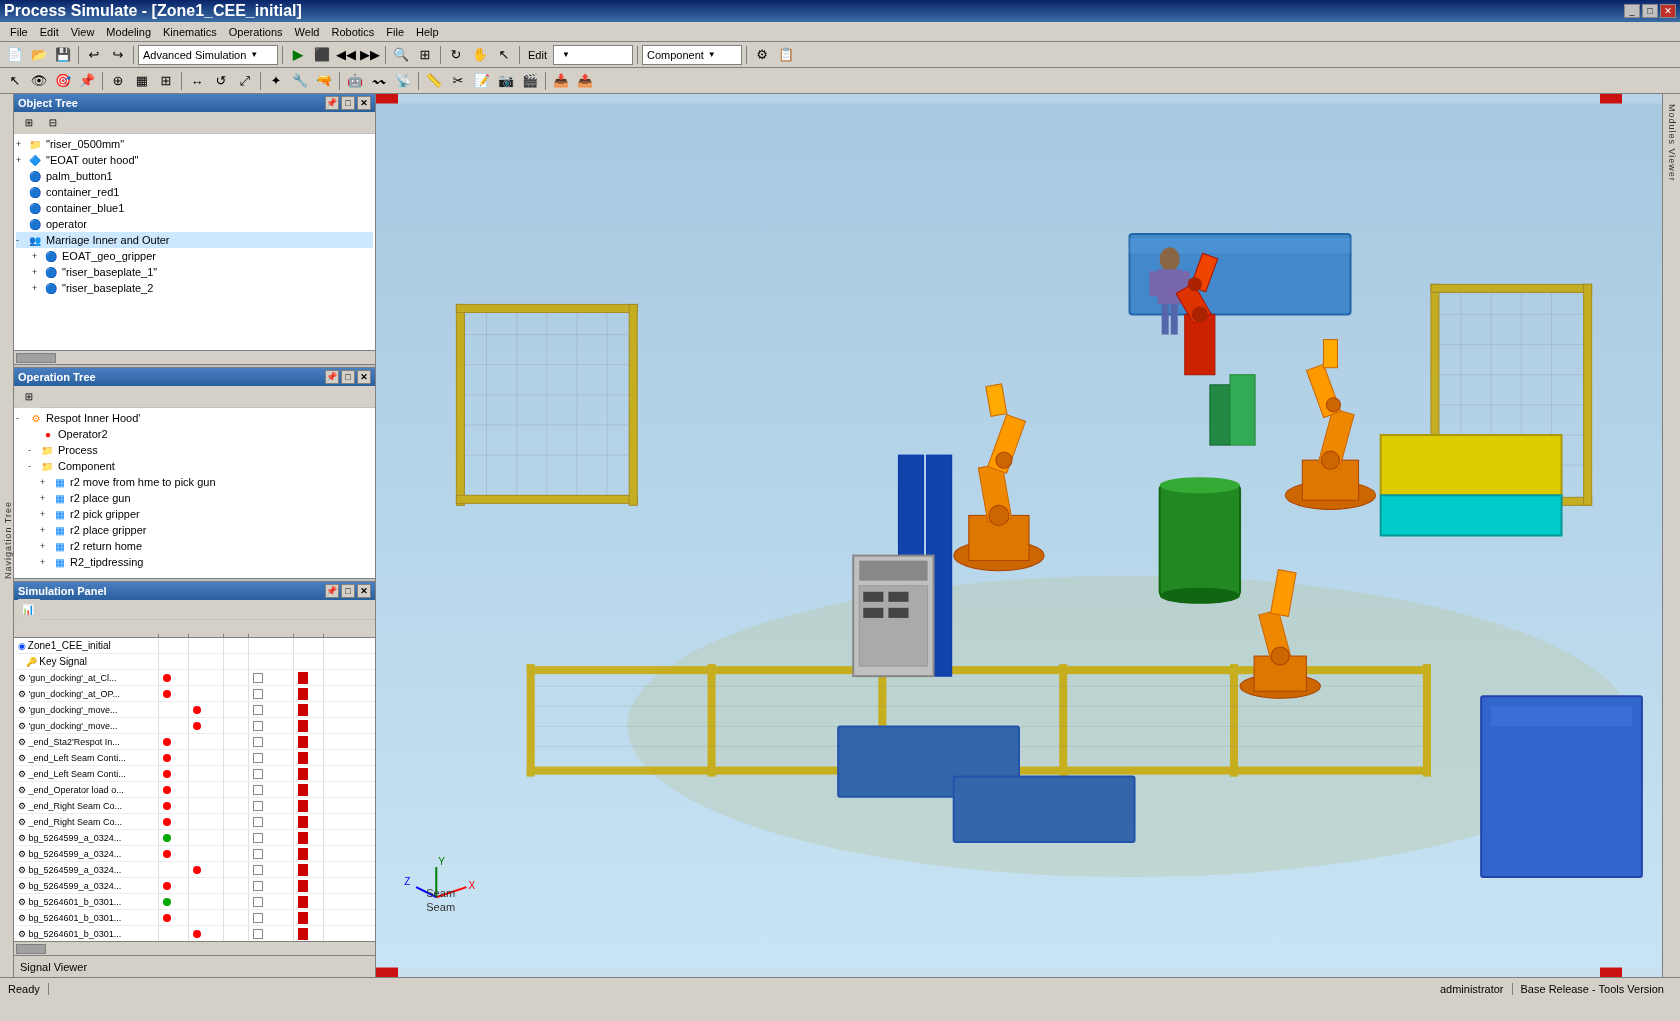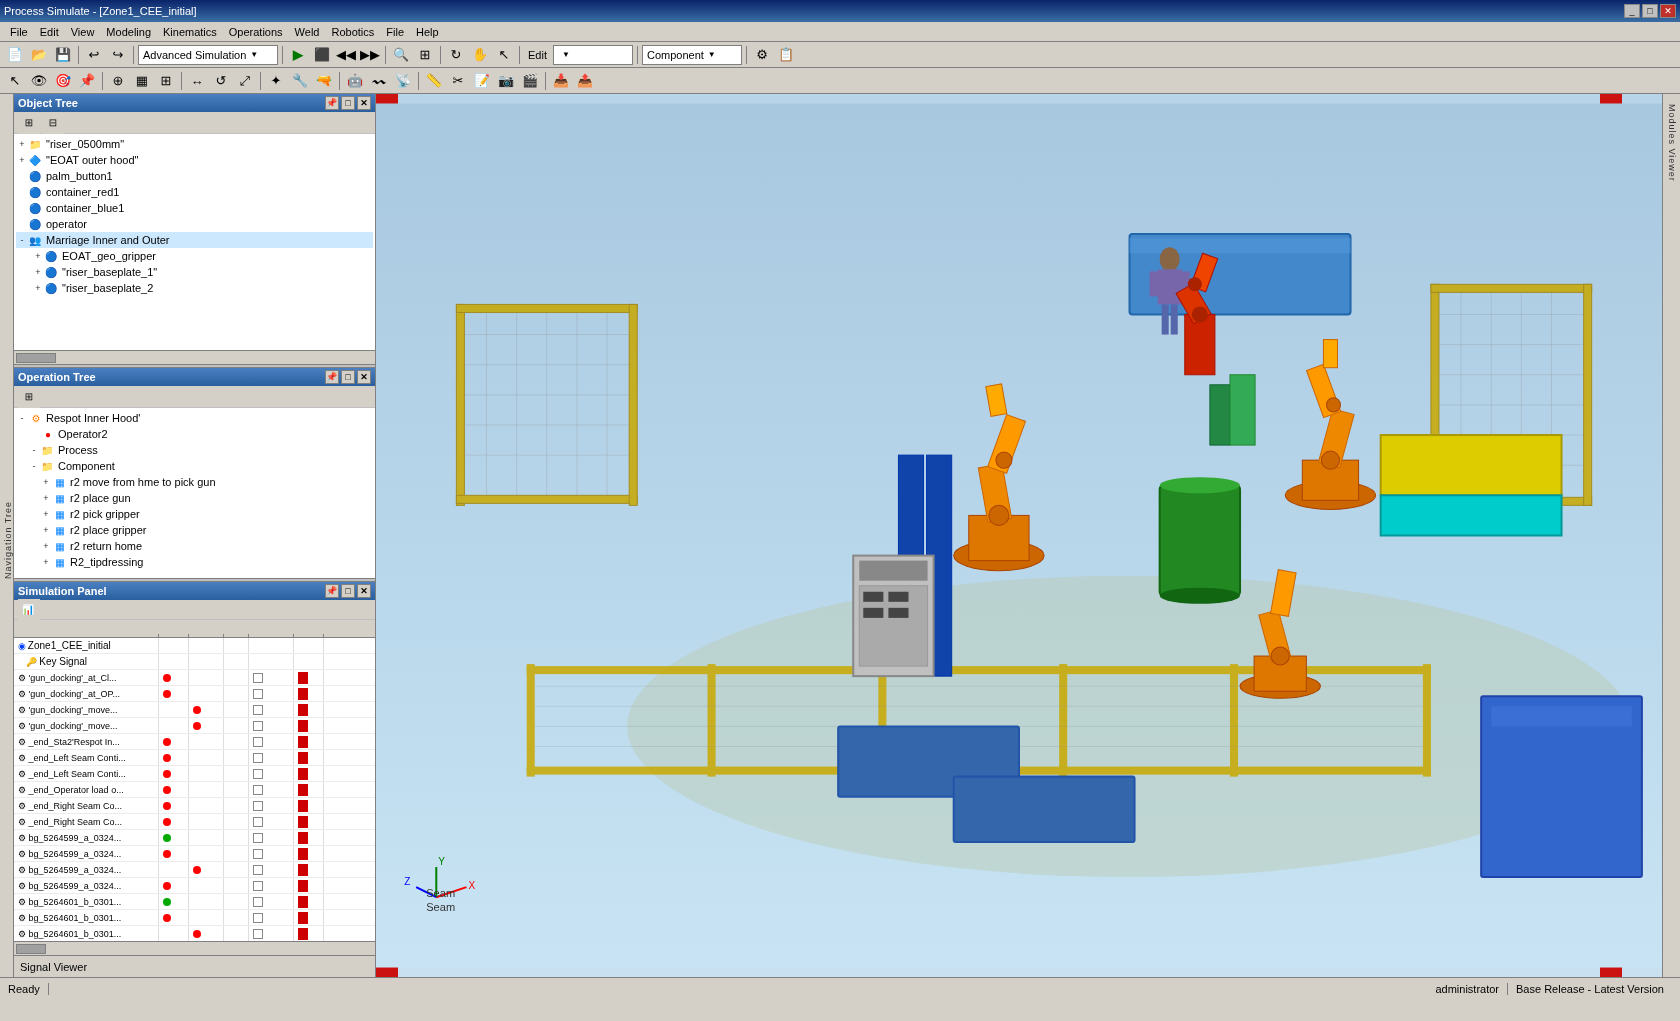--- a/index.html
+++ b/index.html
@@ -8,21 +8,21 @@
     
     #title-bar {
       height: 22px;
       background: linear-gradient(to bottom, #0a246a, #3a6ea5);
       display: flex;
       align-items: center;
       justify-content: space-between;
       padding: 0 4px;
       color: white;
     }
-    #title-bar .title-text { font-size: 11px; font-weight: normal; }
+    #title-bar .title-text { font-size: 16px; font-weight: bold; }
     #title-bar .win-controls { display: flex; gap: 2px; }
     #title-bar .win-btn {
       width: 16px; height: 14px;
       background: #c0c0c0;
       border: 1px solid #888;
       font-size: 9px;
       display: flex; align-items: center; justify-content: center;
       cursor: pointer; color: #000;
     }
 
@@ -379,21 +379,21 @@
   <div class="tb-btn">📏</div>
   <div class="tb-btn">✂</div>
   <div class="tb-btn">📝</div>
   <div class="tb-btn">📷</div>
   <div class="tb-btn">🎬</div>
   <div class="tb-separator"></div>
   <div class="tb-btn">📥</div>
   <div class="tb-btn">📤</div>
 </div>
 
-<div id="main-layout" style="display:flex; height:calc(1021px - 22px - 20px - 26px - 26px - 22px - 22px);text-align:center;">
+<div id="main-layout" style="display:flex; height:calc(1021px - 22px - 20px - 26px - 26px - 22px - 22px);">
 
   <div id="nav-strip" style="width:14px; background:#d4d0c8; border-right:1px solid #808080; display:flex; flex-direction:column; align-items:center; padding-top:10px; writing-mode:vertical-rl;">
     <span style="writing-mode:vertical-rl; transform:rotate(180deg); font-size:9px; color:#333; letter-spacing:1px;">Navigation Tree</span>
   </div>
 
   <div id="left-panels" style="width:362px; display:flex; flex-direction:column; background:#d4d0c8; border-right:1px solid #808080;">
 
     <div style="display:flex; flex-direction:column; height:270px;">
       <div class="panel-header">
         <span>Object Tree</span>
@@ -1007,14 +1007,14 @@
 
   <div id="right-strip" style="width:18px; background:#d4d0c8; border-left:1px solid #808080; display:flex; flex-direction:column; align-items:center; padding-top:10px;">
     <span style="writing-mode:vertical-rl; font-size:9px; color:#333; letter-spacing:1px; cursor:pointer;">Modules Viewer</span>
   </div>
 
 </div>
 
 <div id="status-bar">
   <span class="status-segment">Ready</span>
   <span class="status-segment" style="margin-left:auto;">administrator</span>
-  <span class="status-segment">Base Release - Latest Version</span>
+  <span class="status-segment">Base Release - Tools Version</span>
 </div>
 
 </body></html>

